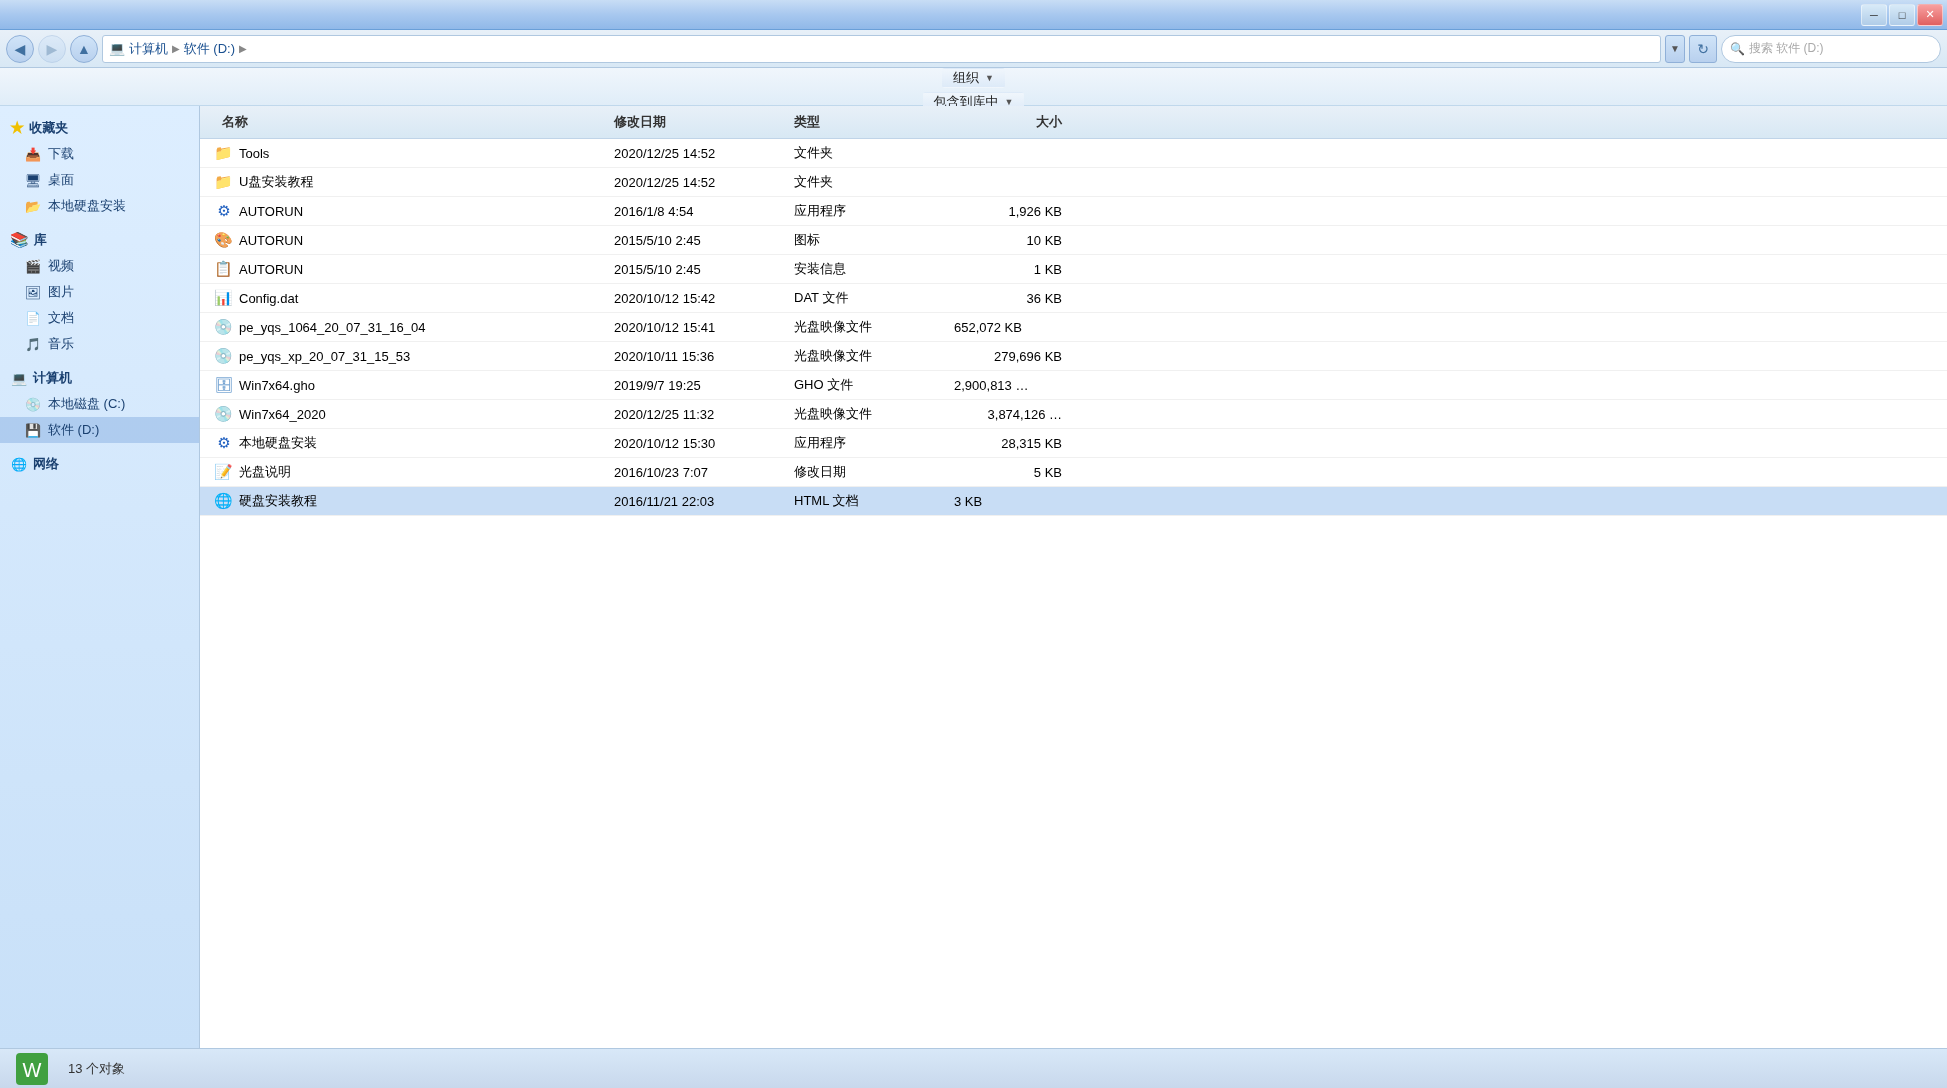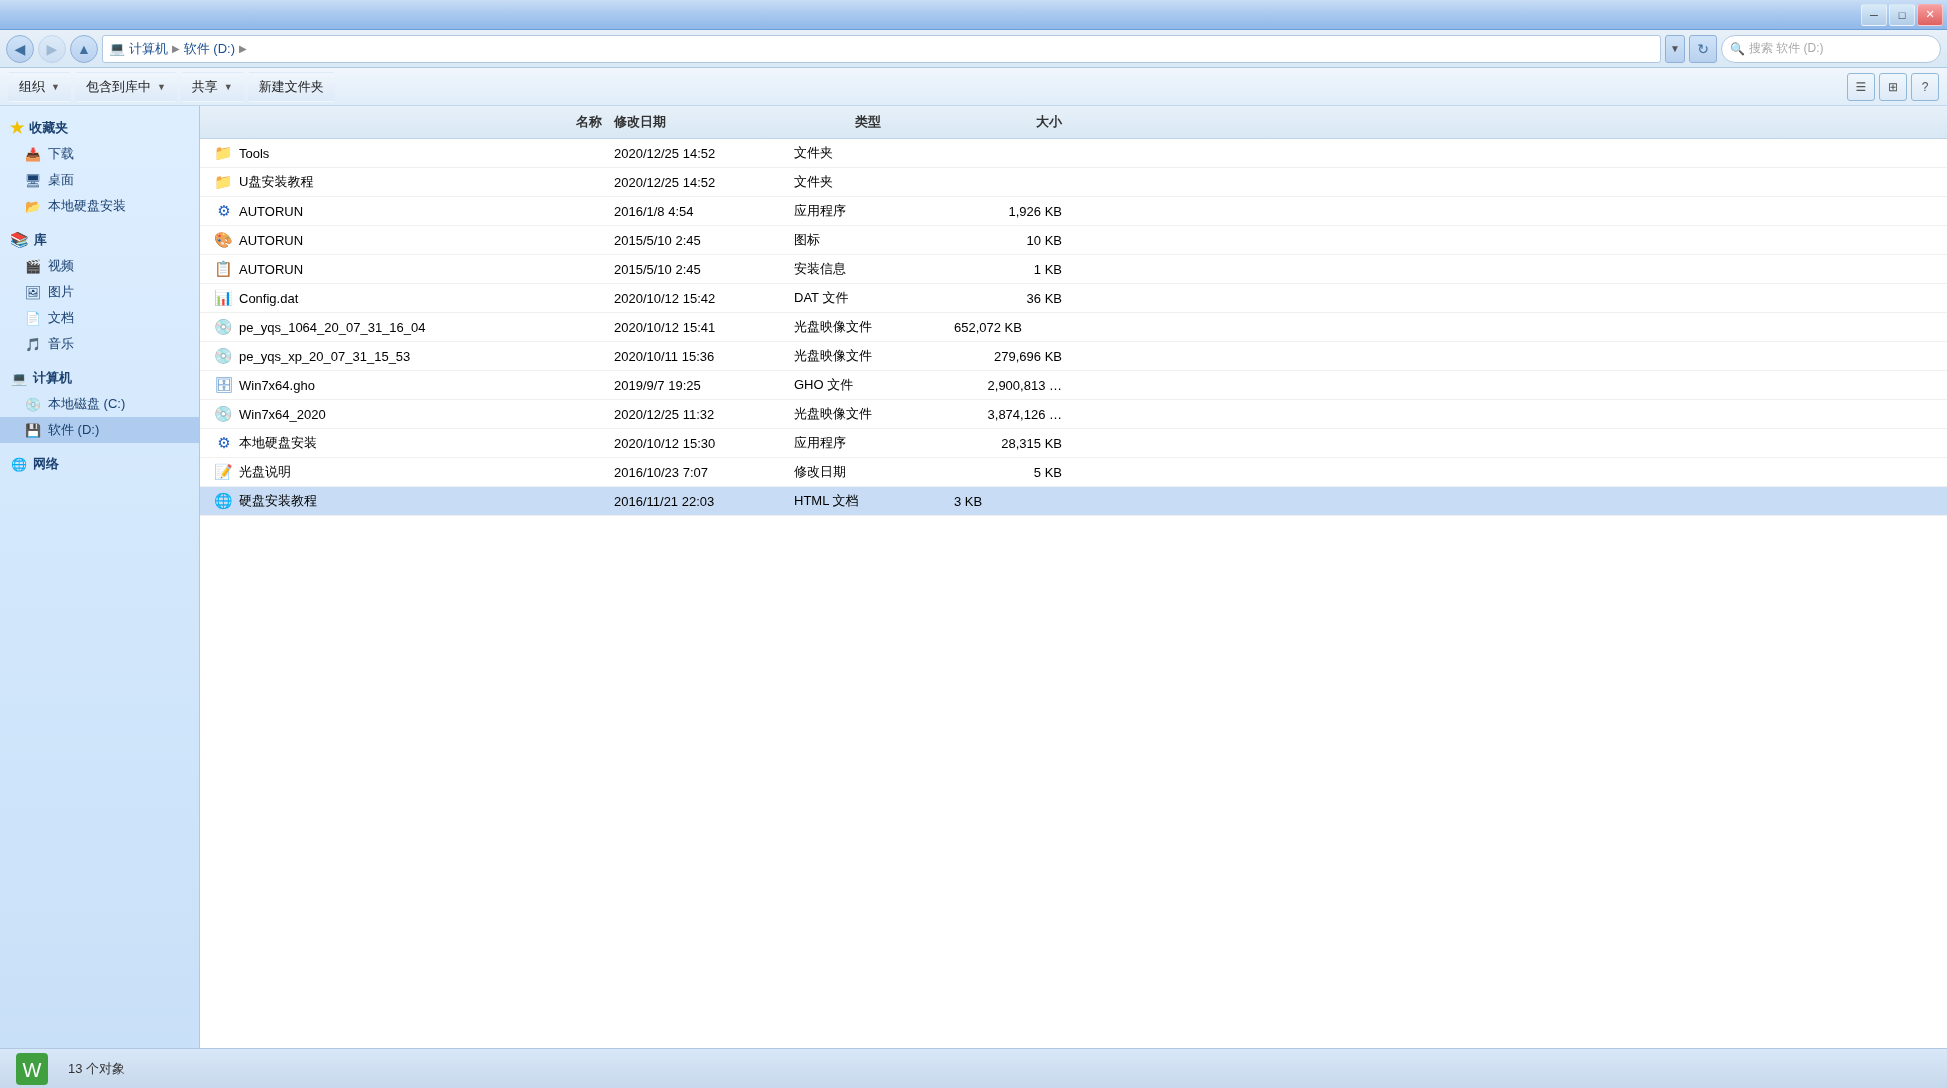--- a/index.html
+++ b/index.html
@@ -137,20 +137,21 @@
 
     
     .toolbar {
       height: 38px;
       background: linear-gradient(to bottom, #f0f6fc 0%, #e0edf8 100%);
       border-bottom: 1px solid #c0d8ec;
       display: flex;
       align-items: center;
       padding: 0 8px;
       gap: 4px;
+      flex-direction: column;
     }
     .toolbar-btn {
       height: 30px;
       padding: 0 10px;
       background: linear-gradient(to bottom, #f0f6fc, #ddeaf8);
       border: 1px solid transparent;
       border-radius: 3px;
       cursor: pointer;
       display: flex;
       align-items: center;
@@ -293,23 +294,23 @@
       display: flex;
       align-items: center;
       justify-content: center;
     }
     .status-text {
       font-size: 13px;
       color: #333;
     }
 
     
-    .col-name { text-align: right; }
+    .col-name { text-align: left; margin-left: 8px; }
     .col-date { text-align: left; }
-    .col-type { text-align: center; }
+    .col-type { text-align: left; }
     .col-size { text-align: right; }
 
     .folder-color { color: #e8a020; }
     .exe-color { color: #2060c0; }
     .ico-color { color: #d04040; }
     .inf-color { color: #808080; }
     .dat-color { color: #606060; }
     .iso-color { color: #c06000; }
     .gho-color { color: #4080c0; }
     .html-color { color: #e06000; }
@@ -590,21 +591,21 @@
     <div class="file-cell">
       <span class="file-icon gho-color">🗄</span>
       <span>Win7x64.gho</span>
     </div>
     <div class="file-cell">
       <span>2019/9/7 19:25</span>
     </div>
     <div class="file-cell">
       <span>GHO 文件</span>
     </div>
-    <div class="file-cell col-size" style="justify-content:flex-end">
+    <div class="file-cell col-size" style="">
       <span>2,900,813 …</span>
     </div>
   </div>
         <div class="file-row">
     <div class="file-cell">
       <span class="file-icon iso-color">💿</span>
       <span>Win7x64_2020</span>
     </div>
     <div class="file-cell">
       <span>2020/12/25 11:32</span>

